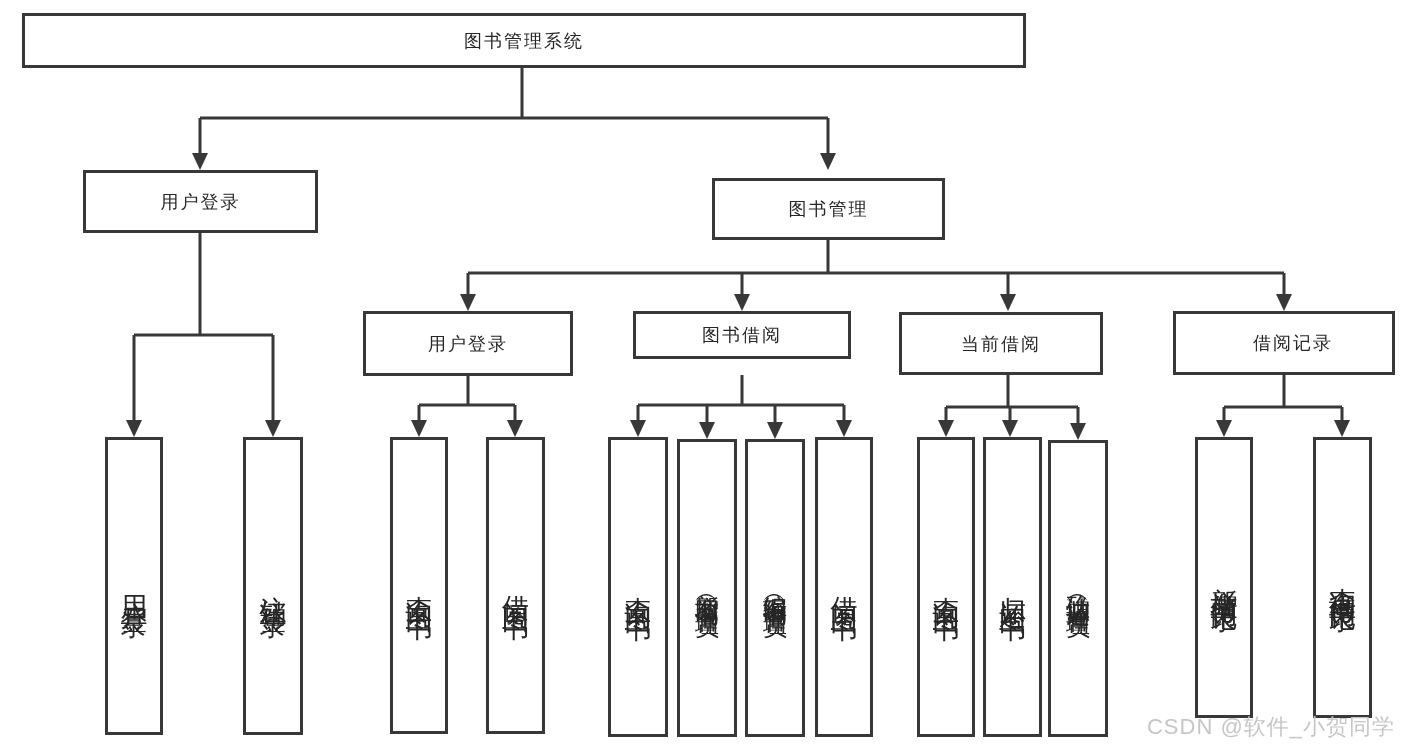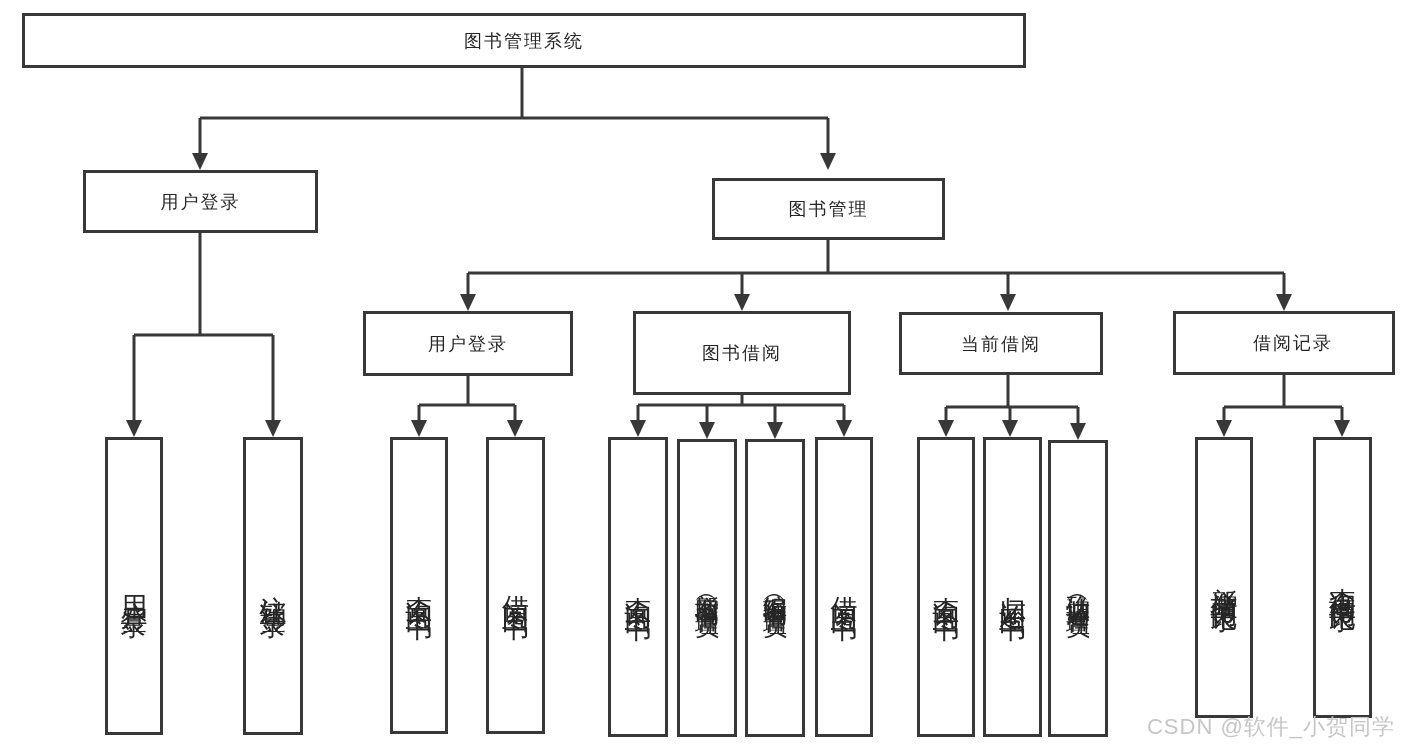--- a/index.html
+++ b/index.html
@@ -101,21 +101,21 @@
   <div class="box" style="left:83px;top:170px;width:235px;height:63px;">
     <span class="hlabel">用户登录</span>
   </div>
   <div class="box" style="left:712px;top:170px;width:233px;height:62px;margin-top:8px;">
     <span class="hlabel">图书管理</span>
   </div>
 
   <div class="box" style="left:363px;top:311px;width:210px;height:65px;">
     <span class="hlabel">用户登录</span>
   </div>
-  <div class="box" style="left:633px;top:311px;width:218px;height:84px;">
+  <div class="box" style="left:633px;top:311px;width:218px;height:48px;">
     <span class="hlabel">图书借阅</span>
   </div>
   <div class="box" style="left:899px;top:312px;width:204px;height:63px;">
     <span class="hlabel">当前借阅</span>
   </div>
   <div class="box" style="left:1173px;top:311px;width:222px;height:64px;padding-left:18px;">
     <span class="hlabel">借阅记录</span>
   </div>
 
   <div class="box" style="left:105px;top:437px;width:58px;height:298px;">

